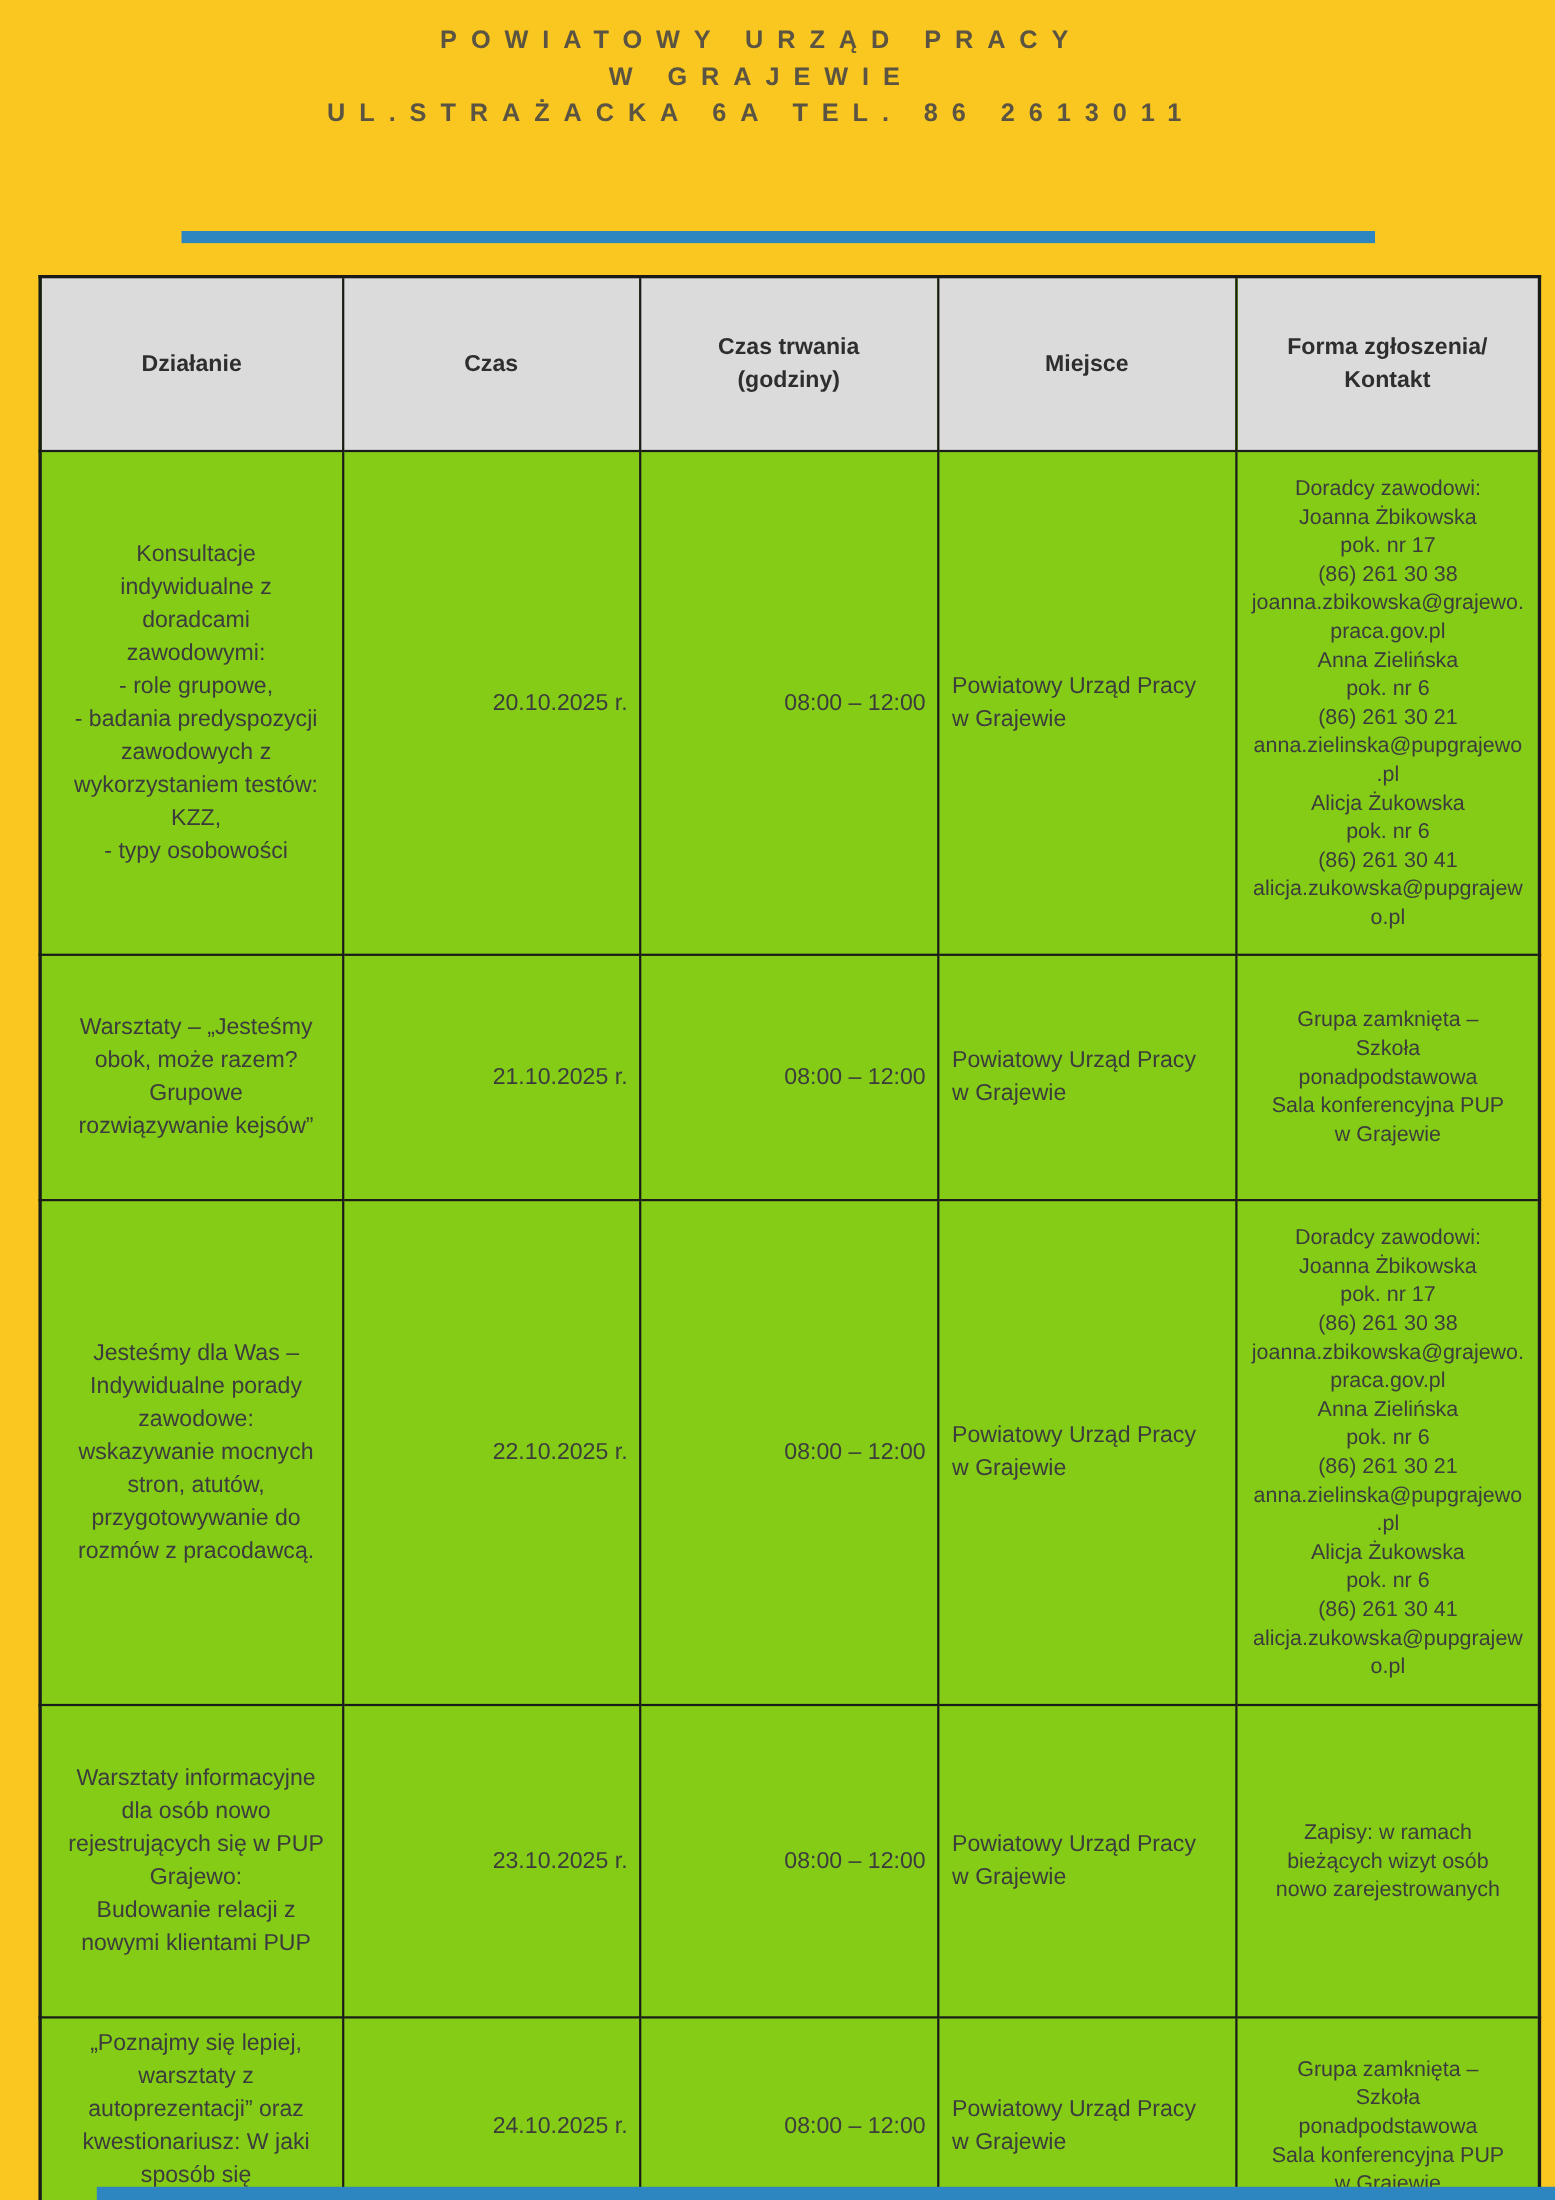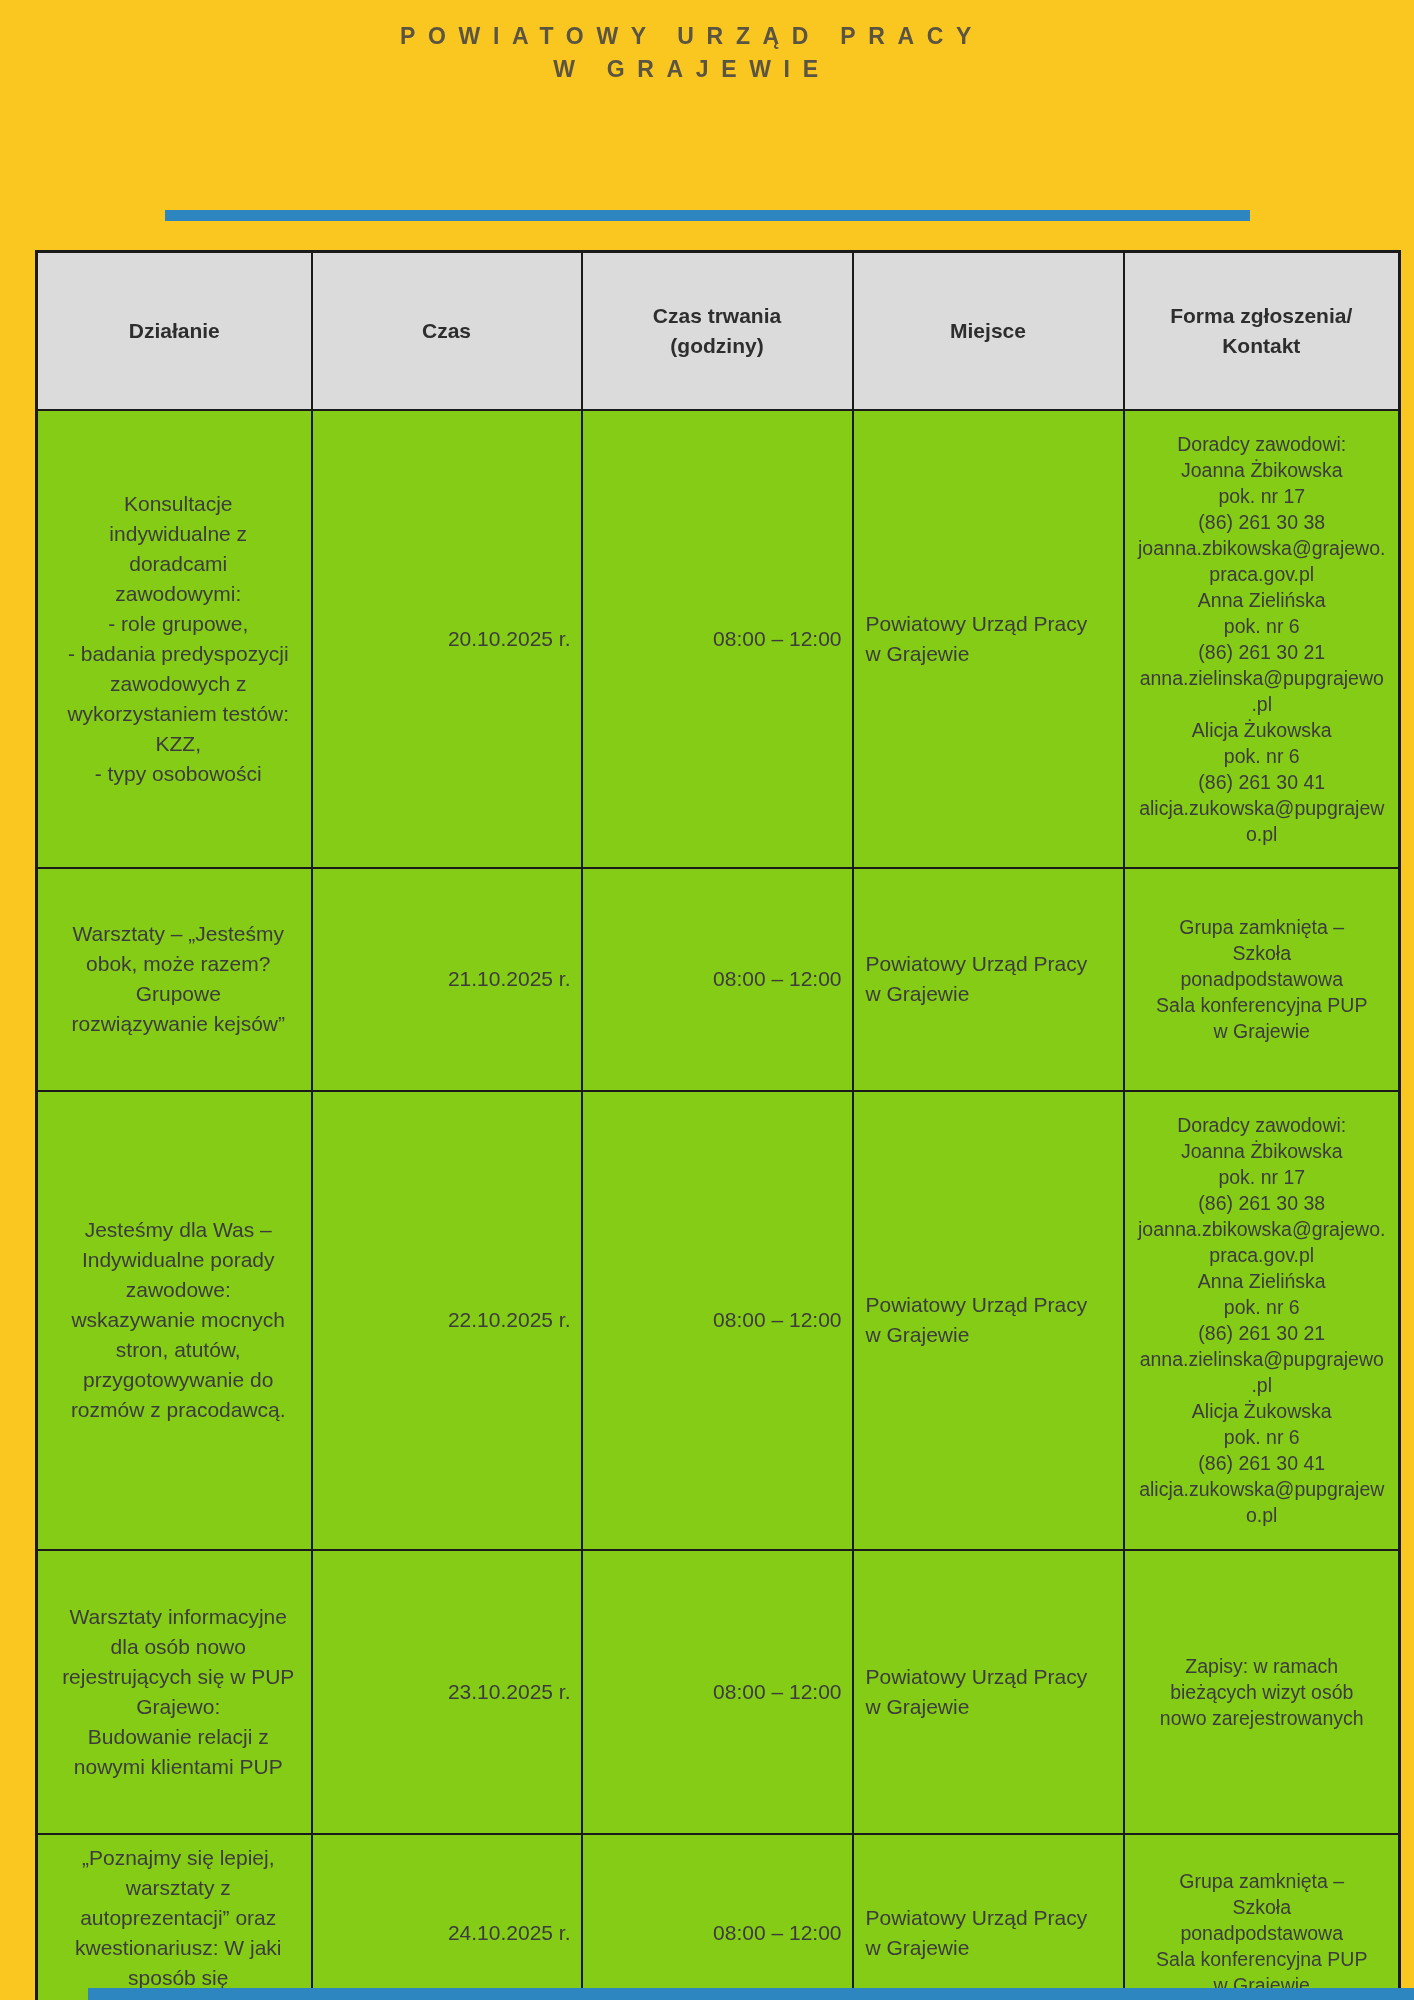--- a/index.html
+++ b/index.html
@@ -89,20 +89,21 @@
     overflow-wrap: anywhere;
     word-break: break-word;
   }
 </style>
 </head>
 <body>
 
 <div class="top-header">
   <div>POWIATOWY URZĄD PRACY</div>
   <div>W GRAJEWIE</div>
+  <div>UL.STRAŻACKA 6A TEL. 86 2613011</div>
 </div>
 
 <div class="blue-line"></div>
 
 <table class="schedule">
   <colgroup>
     <col style="width:275px">
     <col style="width:270px">
     <col style="width:271px">
     <col style="width:271px">

